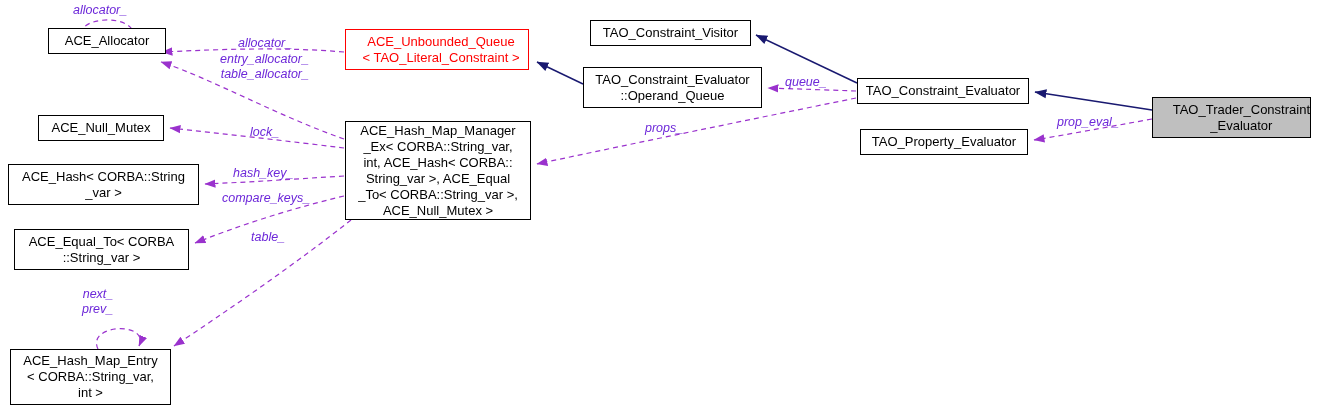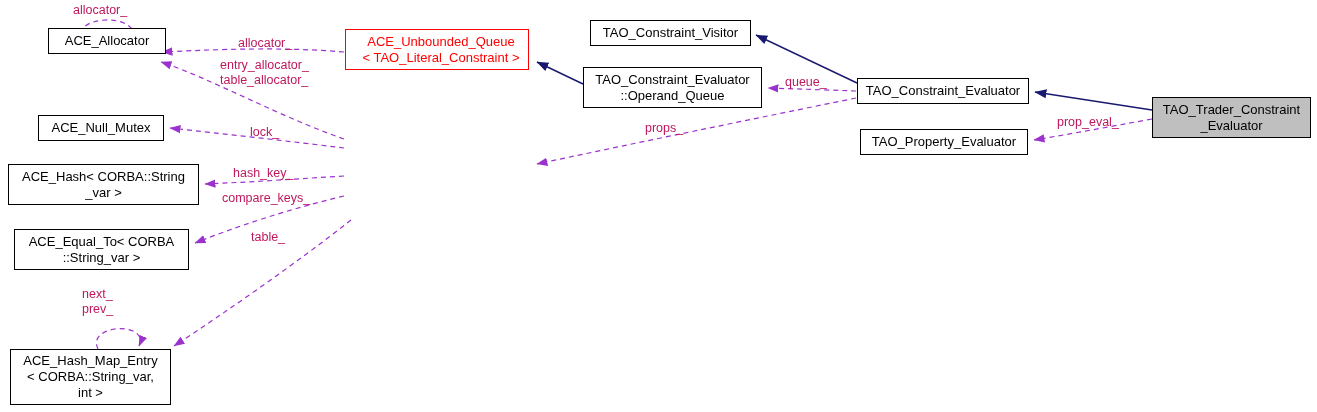--- a/index.html
+++ b/index.html
@@ -49,28 +49,30 @@
     cursor: pointer;
   }
   .node--truncated {
     border-color: var(--color-truncated-node-border, #ff0000);
     color: var(--color-truncated-node-text, #ff0000);
     padding-left: 8px;
   }
   .node--current {
     background: var(--color-current-node-background, #bfbfbf);
     cursor: default;
+    justify-content: flex-end;
   }
   .edge-label {
     position: absolute;
     font-size: 12.5px;
     line-height: 15px;
-    color: #be185d;
+    color: #6d28d9;
     white-space: pre-line;
-    text-align: left;
+    text-align: right;
+    font-style: italic;
   }
 </style>
 </head>
 <body>
 
 <div class="canvas">
 
   <svg class="edges" width="1317" height="412" viewBox="0 0 1317 412" xmlns="http://www.w3.org/2000/svg">
     <defs>
       <marker id="arrow-usage" viewBox="0 0 10 10" refX="9.5" refY="5" markerWidth="11" markerHeight="11" orient="auto" markerUnits="userSpaceOnUse">
@@ -135,30 +137,38 @@
   <div class="node" style="left:8px;top:164px;width:191px;height:41px">
     <span>ACE_Hash&lt; CORBA::String
 _var &gt;</span>
   </div>
 
   <div class="node" style="left:14px;top:229px;width:175px;height:41px">
     <span>ACE_Equal_To&lt; CORBA
 ::String_var &gt;</span>
   </div>
 
+  <div class="node" style="left:345px;top:121px;width:186px;height:99px">
+    <span>ACE_Hash_Map_Manager
+_Ex&lt; CORBA::String_var,
+int, ACE_Hash&lt; CORBA::
+String_var &gt;, ACE_Equal
+_To&lt; CORBA::String_var &gt;,
+ACE_Null_Mutex &gt;</span>
+  </div>
 
   <div class="node" style="left:10px;top:349px;width:161px;height:56px">
     <span>ACE_Hash_Map_Entry
 &lt; CORBA::String_var,
 int &gt;</span>
   </div>
 
   <div class="edge-label" style="left:73px;top:3px">allocator_</div>
   <div class="edge-label" style="left:238px;top:36px">allocator_</div>
-  <div class="edge-label" style="left:220px;top:58px">entry_allocator_
+  <div class="edge-label" style="left:220px;top:52px">entry_allocator_
 table_allocator_</div>
   <div class="edge-label" style="left:785px;top:75px">queue_</div>
   <div class="edge-label" style="left:1057px;top:115px">prop_eval_</div>
   <div class="edge-label" style="left:645px;top:121px">props_</div>
   <div class="edge-label" style="left:250px;top:125px">lock_</div>
   <div class="edge-label" style="left:233px;top:166px">hash_key_</div>
   <div class="edge-label" style="left:222px;top:191px">compare_keys_</div>
   <div class="edge-label" style="left:251px;top:230px">table_</div>
   <div class="edge-label" style="left:82px;top:287px">next_
 prev_</div>

